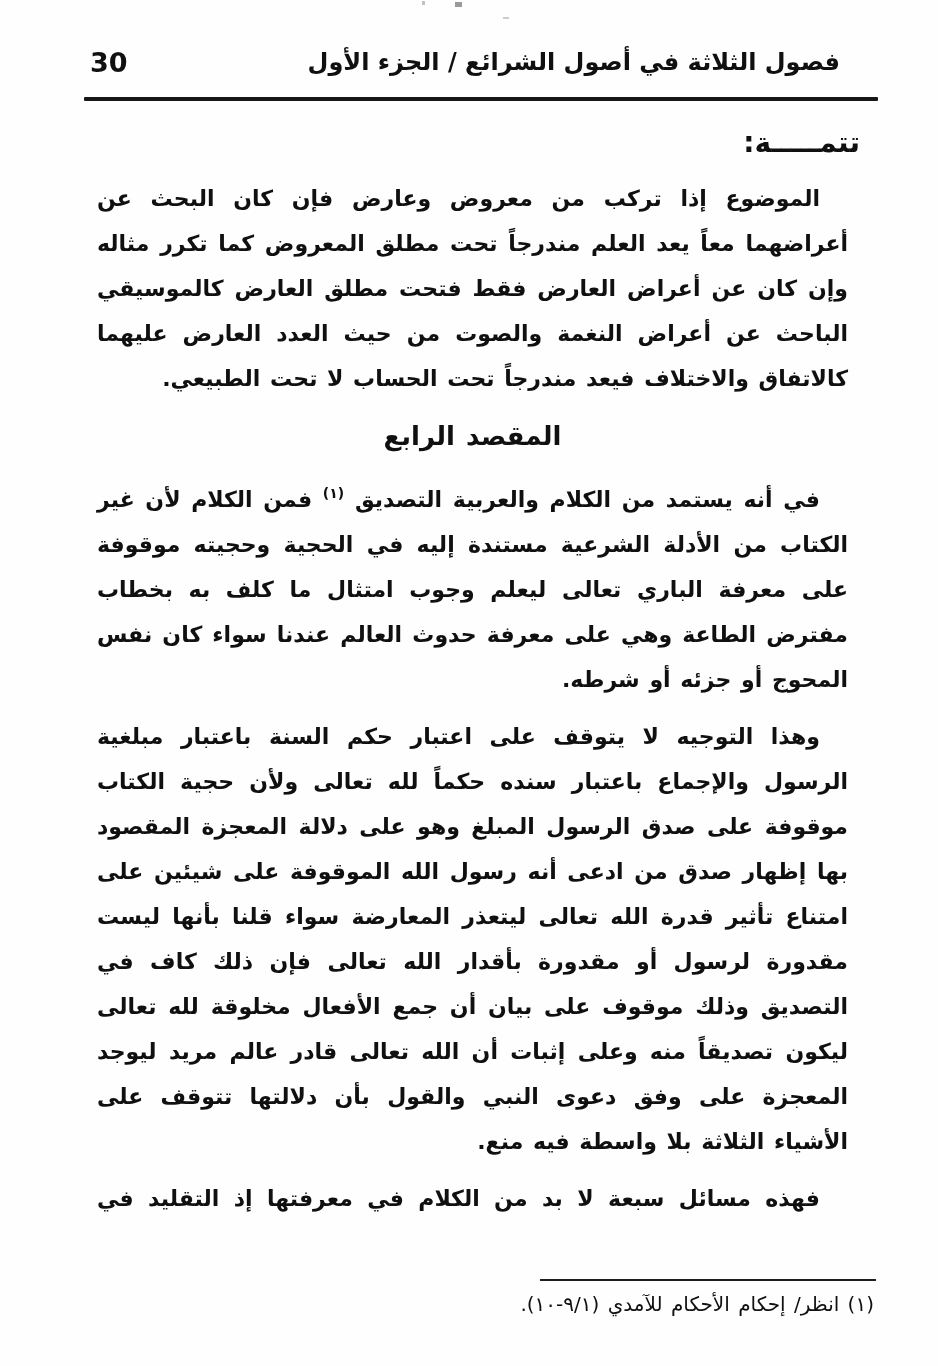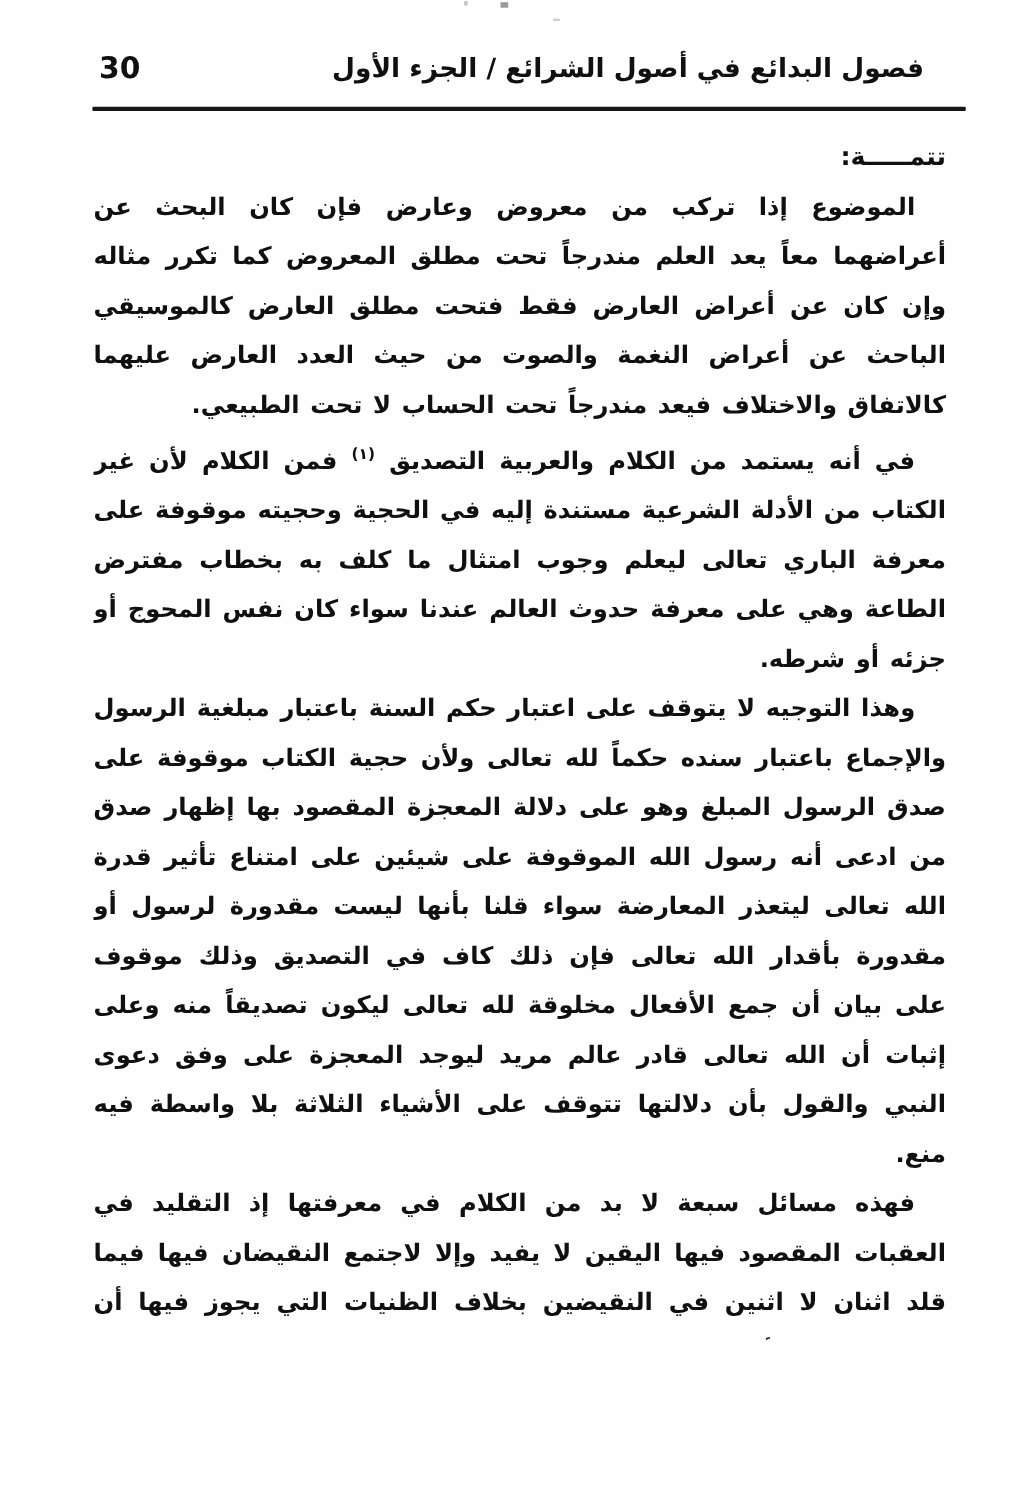--- a/index.html
+++ b/index.html
@@ -63,26 +63,26 @@
     left: 85px;
     height: 1096px;
     overflow: hidden;
     text-align: justify;
     font-size: 22px;
     font-weight: bold;
     line-height: 45px;
     word-spacing: 2px;
   }
   .body-text p {
-    margin: 0;
+    margin: 12px;
     text-indent: 28px;
   }
   .tatimma-heading {
     margin: 0 0 2px 0;
-    font-size: 23px;
+    font-size: 28px;
     font-weight: bold;
     line-height: 42px;
     text-align: right;
   }
   .section-heading {
     margin: 4px 0 2px 0;
     font-size: 26px;
     font-weight: bold;
     text-align: center;
     line-height: 46px;
@@ -118,34 +118,39 @@
 </head>
 <body>
 
 <div class="page">
 
   <div class="speck speck-1"></div>
   <div class="speck speck-2"></div>
   <div class="speck speck-3"></div>
 
   <div class="header">
-    <div class="running-title">فصول البدائع في أصول الشرائع / الجزء الأول</div>
+    <div class="running-title">فصول الثلاثة في أصول الشرائع / الجزء الأول</div>
     <div class="page-number">30</div>
   </div>
 
   <div class="header-rule"></div>
 
   <div class="body-text">
     <h3 class="tatimma-heading">تتمـــــة:</h3>
 
     <p>الموضوع إذا تركب من معروض وعارض فإن كان البحث عن أعراضهما معاً يعد العلم مندرجاً تحت مطلق المعروض كما تكرر مثاله وإن كان عن أعراض العارض فقط فتحت مطلق العارض كالموسيقي الباحث عن أعراض النغمة والصوت من حيث العدد العارض عليهما كالاتفاق والاختلاف فيعد مندرجاً تحت الحساب لا تحت الطبيعي.</p>
 
+    <h2 class="section-heading">المقصد الرابع</h2>
 
     <p><span>في أنه يستمد من الكلام والعربية التصديق</span> <sup class="fn-marker">(١)</sup> <span>فمن الكلام لأن غير الكتاب من الأدلة الشرعية مستندة إليه في الحجية وحجيته موقوفة على معرفة الباري تعالى ليعلم وجوب امتثال ما كلف به بخطاب مفترض الطاعة وهي على معرفة حدوث العالم عندنا سواء كان نفس المحوج أو جزئه أو شرطه.</span></p>
 
     <p>وهذا التوجيه لا يتوقف على اعتبار حكم السنة باعتبار مبلغية الرسول والإجماع باعتبار سنده حكماً لله تعالى ولأن حجية الكتاب موقوفة على صدق الرسول المبلغ وهو على دلالة المعجزة المقصود بها إظهار صدق من ادعى أنه رسول الله الموقوفة على شيئين على امتناع تأثير قدرة الله تعالى ليتعذر المعارضة سواء قلنا بأنها ليست مقدورة لرسول أو مقدورة بأقدار الله تعالى فإن ذلك كاف في التصديق وذلك موقوف على بيان أن جمع الأفعال مخلوقة لله تعالى ليكون تصديقاً منه وعلى إثبات أن الله تعالى قادر عالم مريد ليوجد المعجزة على وفق دعوى النبي والقول بأن دلالتها تتوقف على الأشياء الثلاثة بلا واسطة فيه منع.</p>
 
     <p>فهذه مسائل سبعة لا بد من الكلام في معرفتها إذ التقليد في العقبات المقصود فيها اليقين لا يفيد وإلا لاجتمع النقيضان فيها فيما قلد اثنان لا اثنين في النقيضين بخلاف الظنيات التي يجوز فيها أن يطابق نفس الأمر.</p>
 
   </div>
 
+  <div class="footnote-area">
+    <div class="footnote-rule"></div>
+    <p class="footnote-text">(١) انظر/ إحكام الأحكام للآمدي (٩/١-١٠).</p>
+  </div>
 
 </div>
 
 </body></html>

